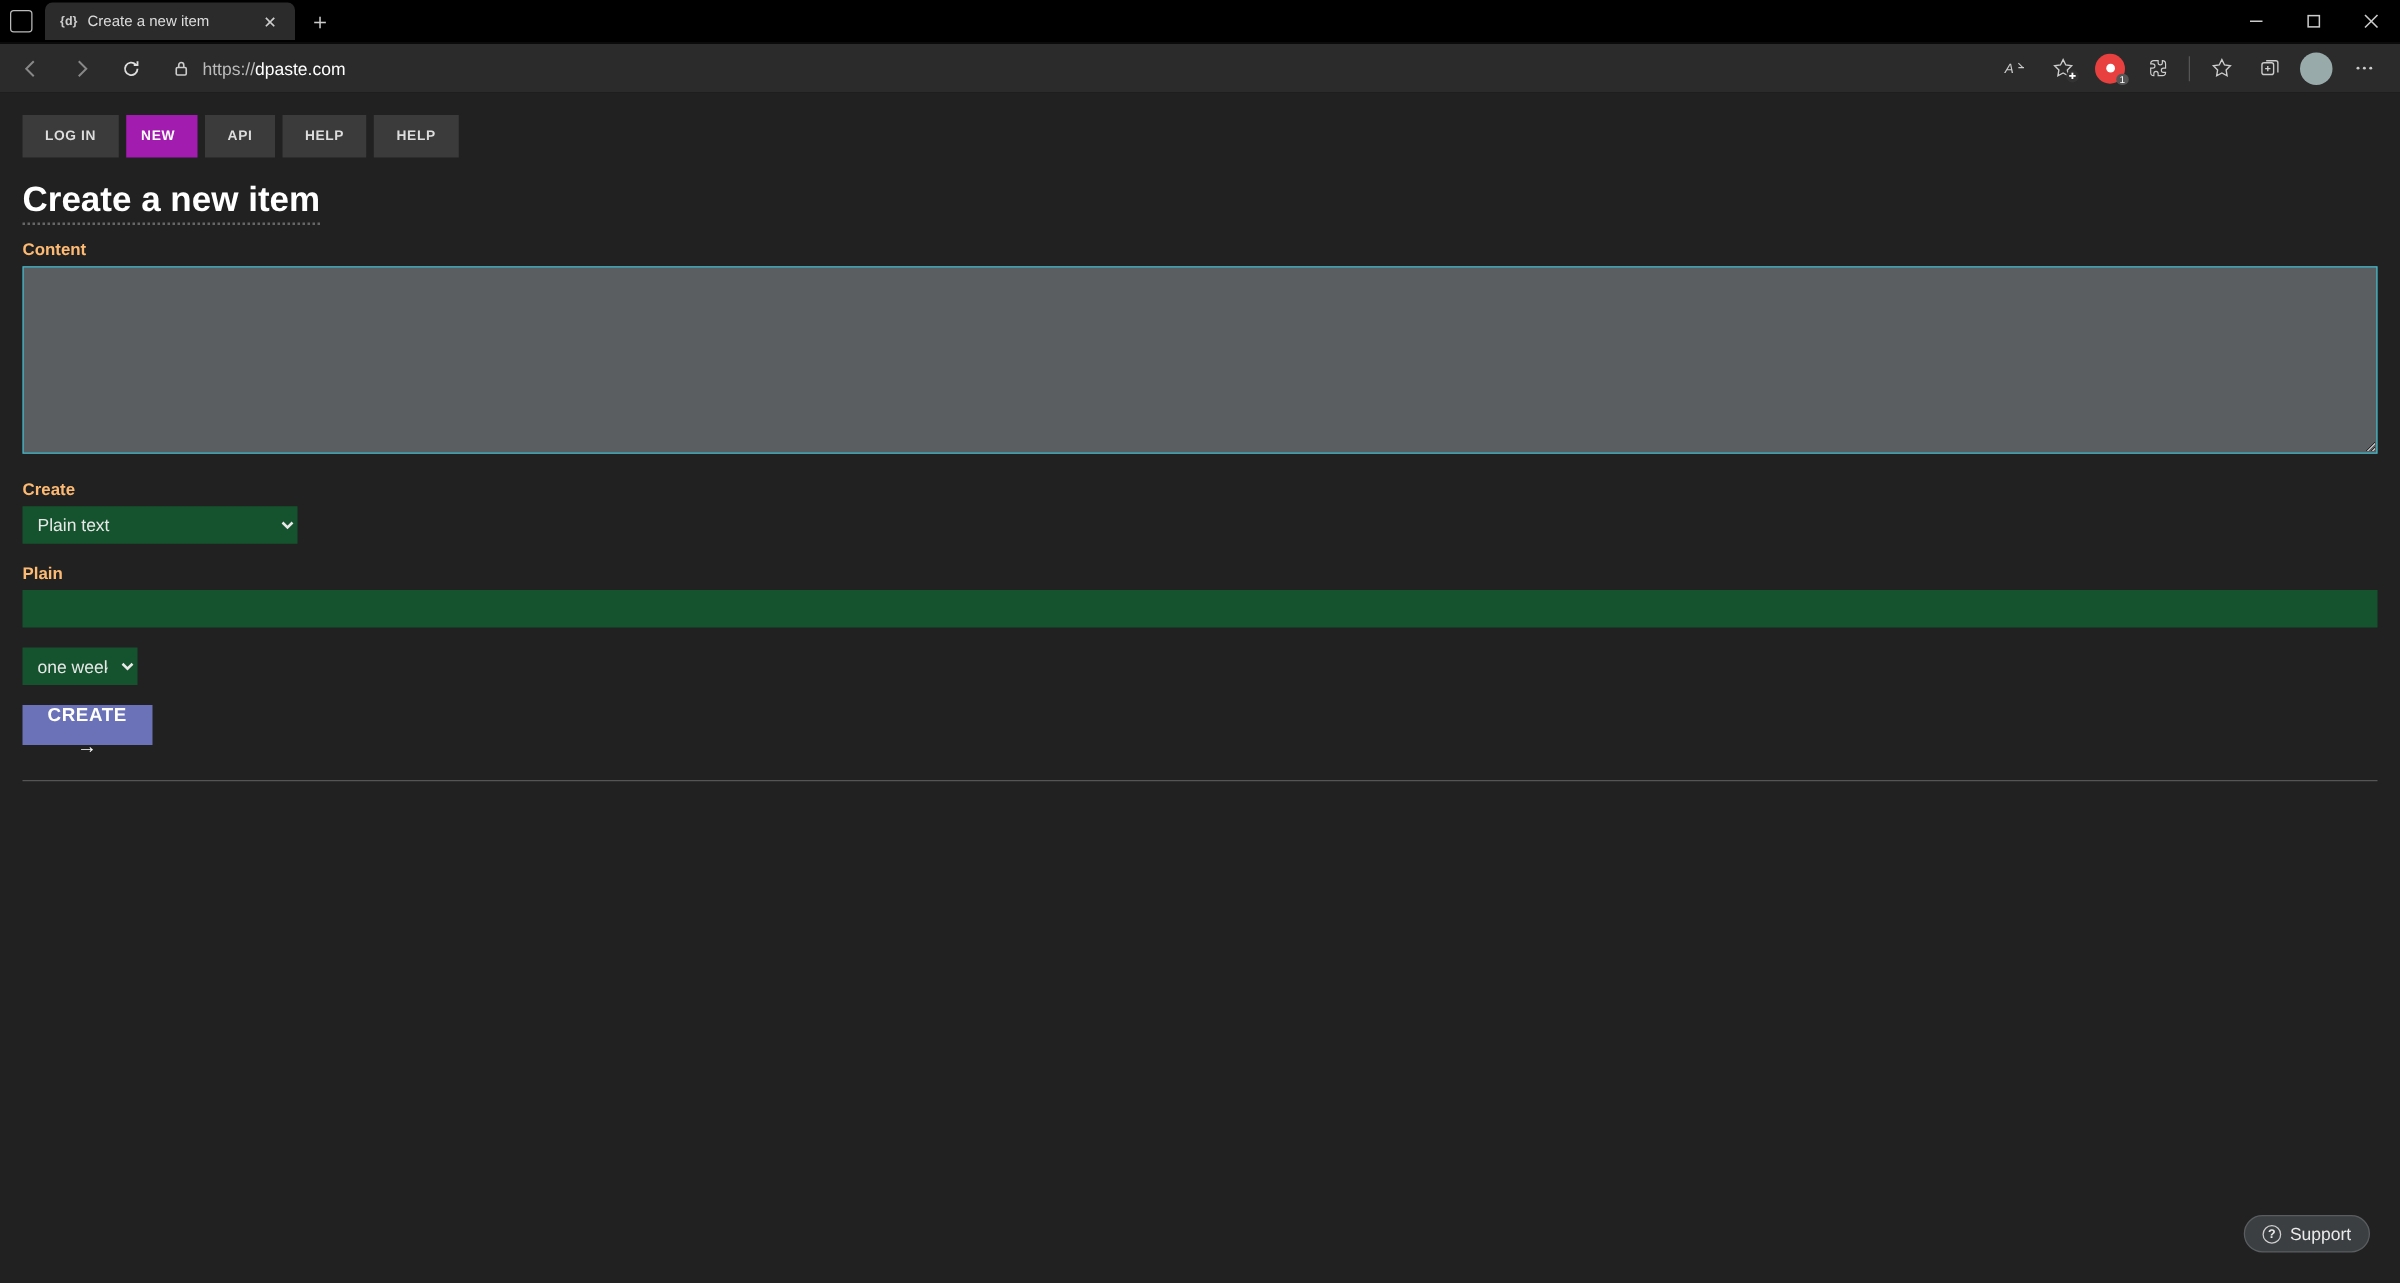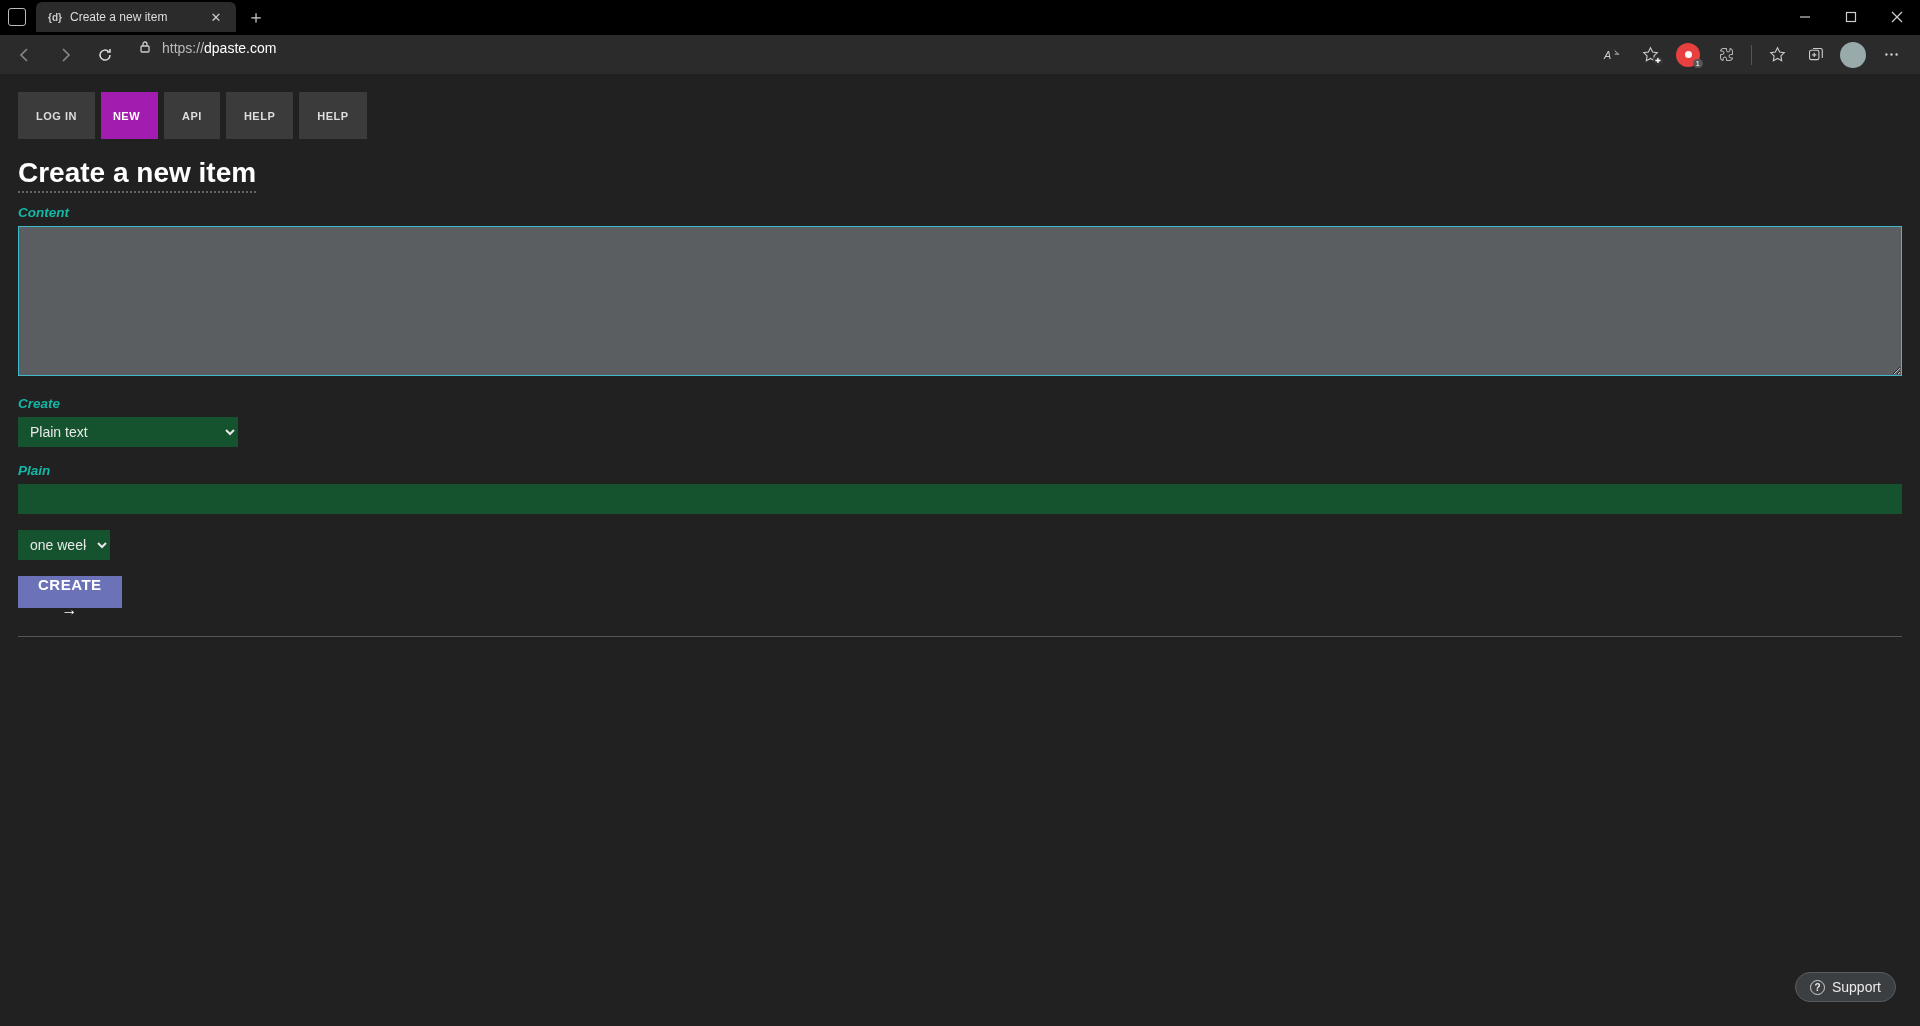--- a/index.html
+++ b/index.html
@@ -12,39 +12,39 @@
   .tab-favicon { width: 14px; height: 14px; display: flex; align-items: center; justify-content: center; color: #ccc; font-size: 10px; font-weight: 700; }
   .tab-title { font-size: 12px; color: #ddd; flex: 1; }
   .tab-close { width: 16px; height: 16px; display: flex; align-items: center; justify-content: center; color: #ccc; font-size: 13px; }
   .new-tab { width: 28px; height: 28px; display: flex; align-items: center; justify-content: center; color: #ccc; font-size: 18px; margin-left: 6px; }
   .win-controls { margin-left: auto; display: flex; }
   .win-btn { width: 46px; height: 34px; display: flex; align-items: center; justify-content: center; color: #ccc; }
   .win-btn svg { width: 12px; height: 12px; }
   .addrbar { height: 40px; background: #2b2b2b; display: flex; align-items: center; padding: 0 8px; gap: 6px; border-top: 1px solid #000; }
   .nav-btn { width: 34px; height: 30px; display: flex; align-items: center; justify-content: center; color: #888; border-radius: 4px; }
   .nav-btn.enabled { color: #ddd; }
-  .url-region { flex: 1; display: flex; align-items: flex-start; gap: 10px; padding-left: 10px; height: 30px; }
+  .url-region { flex: 1; display: flex; align-items: center; gap: 10px; padding-left: 10px; height: 30px; }
   .lock-icon { color: #ccc; }
   .url-text { font-size: 14px; color: #bbb; }
   .url-text .host { color: #fff; }
   .right-icons { display: flex; align-items: center; gap: 4px; padding-right: 4px; }
   .chrome-icon { width: 34px; height: 30px; display: flex; align-items: center; justify-content: center; color: #ccc; position: relative; }
   .chrome-sep { width: 1px; height: 20px; background: #555; margin: 0 4px; }
   .badge-dot { position: absolute; bottom: 4px; right: 4px; width: 10px; height: 10px; border-radius: 50%; background: #333; color: #fff; font-size: 7px; display: flex; align-items: center; justify-content: center; }
   .ext-pill { width: 24px; height: 24px; border-radius: 50%; background: #e83f3f; display:flex; align-items:center; justify-content:center; }
   .ext-pill::after { content:''; width:7px;height:7px;border-radius:50%;background:#fff; }
   .ext-badge-num { position:absolute; bottom:2px; right:2px; background:#555; color:#fff; font-size:8px; padding:0 3px; border-radius:6px; }
   .avatar { width: 26px; height: 26px; border-radius: 50%; background: #9aa; }
   
   .page { background: #212121; width: 100%; height: calc(1026px - 74px); padding: 18px; position: relative; }
   .topnav { display: flex; gap: 6px; margin-bottom: 18px; }
-  .topnav button { background: #3b3b3b; color: #ddd; border: none; padding: 0 18px; height: 47px; font-size: 11px; font-weight: 700; letter-spacing: 0.5px; cursor: pointer; }
+  .topnav button { background: #3b3b3b; color: #ddd; border: none; padding: 0 18px; height: 34px; font-size: 11px; font-weight: 700; letter-spacing: 0.5px; cursor: pointer; }
   .topnav button.active { background: #a21caf; color: #fff; padding-left: 12px; }
   h1.page-title { font-family: "Segoe UI", Arial, sans-serif; font-size: 28px; font-weight: 800; color: #fff; border-bottom: 2px dotted #666; display: inline-block; padding-bottom: 2px; margin-bottom: 12px; }
-  .field-label { font-size: 13.5px; font-weight: 700; color: #14b8a6; margin-bottom: 6px; display: block; font-style: italic; }
+  .field-label { font-size: 13.5px; font-weight: 700; color: #fdba74; margin-bottom: 6px; display: block; }
   .field-block { margin-bottom: 16px; }
   textarea.content-area { width: 100%; height: 150px; background: #5a5e60; border: 1.5px solid #3fb8c9; color: #fff; padding: 8px; font-family: monospace; font-size: 13px; resize: vertical; outline: none; }
   select.sel, input.txt { background: #14532d; border: none; color: #e8e8e8; padding: 6px 8px; font-size: 14px; height: 30px; }
   select.sel-syntax { width: 220px; }
   select.sel-delete { width: 92px; }
   input.txt-title { width: 100%; }
   .create-btn { background: #6b72b8; color: #fff; border: none; padding: 0 20px; height: 32px; font-size: 15px; font-weight: 800; letter-spacing: 0.5px; display: inline-flex; align-items: center; gap: 8px; cursor: pointer; flex-direction: column; }
   .create-btn .arrow { font-size: 16px; }
   hr.rule { border: none; border-top: 1px solid #555; margin-top: 28px; }
   

